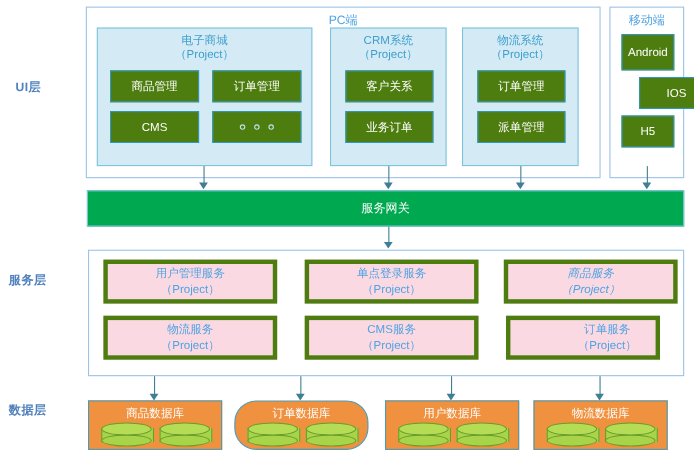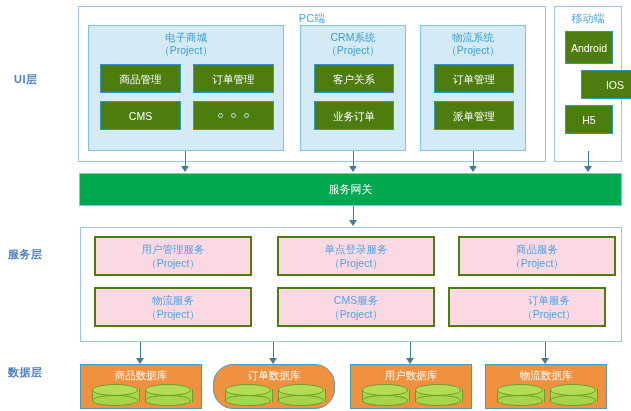--- a/index.html
+++ b/index.html
@@ -49,21 +49,21 @@
 
   
   .gateway{
     background:#00a94f;border:1px solid #7fc4de;color:#ffffff;
     display:flex;align-items:center;justify-content:center;
     font-size:11px;
   }
 
   
   .svc{
-    background:#fbd9e3;border:2px solid #4d7c0f;color:#4fa3e3;
+    background:#fbd9e3;border:4px solid #4d7c0f;color:#4fa3e3;
     display:flex;flex-direction:column;align-items:center;justify-content:center;
     font-size:10.5px;line-height:14px;text-align:center;
   }
 
   
   .db{
     background:#f0913f;border:1px solid #4a9bb5;
   }
   .db-title{
     position:absolute;top:4px;left:0;right:0;text-align:center;
@@ -165,34 +165,34 @@
 <div class="abs panel" style="left:80px;top:227px;width:542px;height:115px;"></div>
 
 <div class="abs svc" style="left:94px;top:236px;width:158px;height:40px;">
   <span>用户管理服务</span>
   <span>（Project）</span>
 </div>
 <div class="abs svc" style="left:277px;top:236px;width:158px;height:40px;">
   <span>单点登录服务</span>
   <span>（Project）</span>
 </div>
-<div class="abs svc" style="left:458px;top:236px;width:158px;height:40px;">
+<div class="abs svc" style="left:458px;top:236px;width:158px;height:40px;font-style:italic;">
   <span>商品服务</span>
   <span>（Project）</span>
 </div>
 
 <div class="abs svc" style="left:94px;top:287px;width:158px;height:40px;">
   <span>物流服务</span>
   <span>（Project）</span>
 </div>
 <div class="abs svc" style="left:277px;top:287px;width:158px;height:40px;text-align:center;">
   <span>CMS服务</span>
   <span>（Project）</span>
 </div>
-<div class="abs svc" style="left:448px;top:287px;width:158px;height:40px;padding-left:44px;">
+<div class="abs svc" style="left:460px;top:287px;width:140px;height:40px;padding-left:44px;">
   <span>订单服务</span>
   <span>（Project）</span>
 </div>
 
 <div class="abs vline" style="left:140px;top:342px;height:17px;"></div>
 <div class="abs arrow" style="left:136px;top:358px;"></div>
 
 <div class="abs vline" style="left:273px;top:342px;height:17px;"></div>
 <div class="abs arrow" style="left:269px;top:358px;"></div>
 

